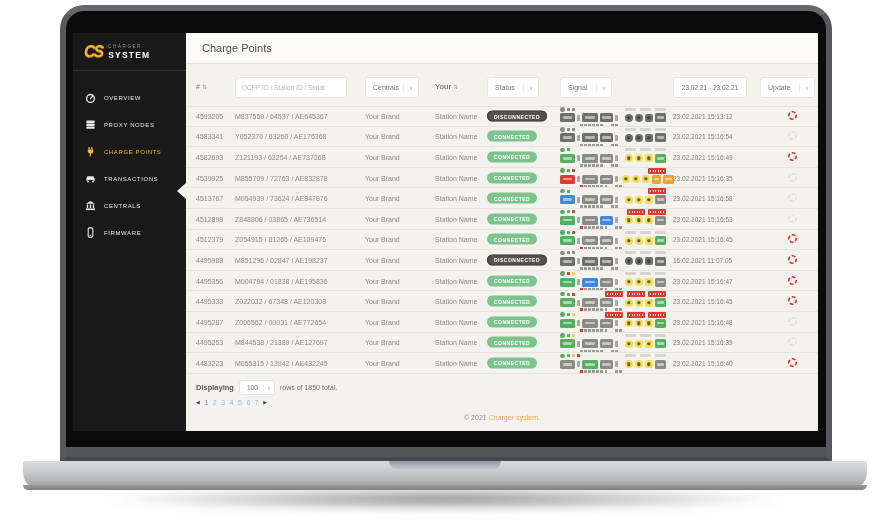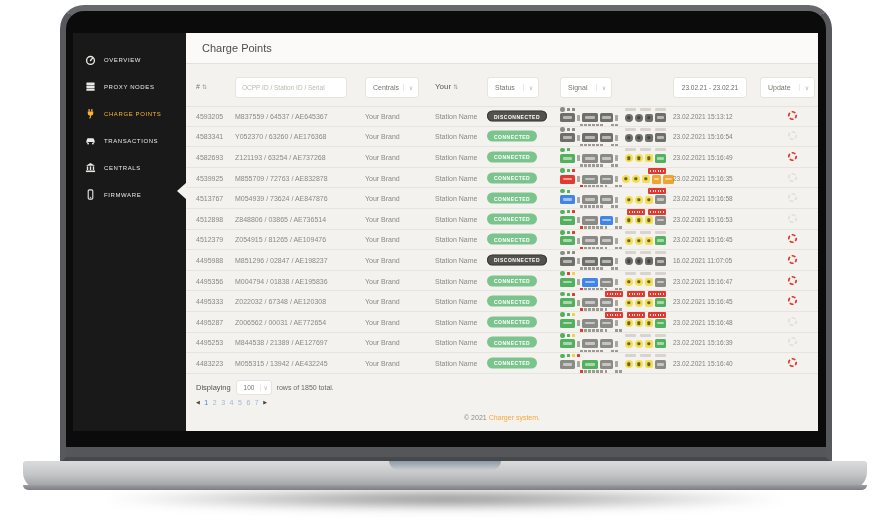--- a/index.html
+++ b/index.html
@@ -110,21 +110,21 @@
   .sicon.yellow::after{background:#6b641f;}
   .sicon.dim{background:#6f6f6a;}
   .sicon.dim::after{background:#45453f;}
   .ssq{width:2.6px;height:2.6px;background:#9c9a93;flex:none;}
   .ssq.red{background:#e03a31;}
   .sgap{width:5px;flex:none;}
 
   
   .table-footer{position:relative;height:58px;}
   .disp-row{position:absolute;left:10px;top:6px;display:flex;align-items:center;gap:5px;}
-  .disp-label{font-size:7.5px;font-weight:normal;color:#55534e;}
+  .disp-label{font-size:7.5px;font-weight:bold;color:#55534e;}
   .mini-dd{width:36px;height:15px;font-size:6.5px;}
   .mini-dd .dd-chev{width:11px;}
   .disp-suffix{font-size:7px;color:#6b6964;}
   .pager{position:absolute;left:10px;top:25px;display:flex;align-items:center;gap:4.5px;}
   .pg-arrow{font-size:5px;color:#45443f;cursor:pointer;line-height:1;}
   .pg-num{font-size:7px;color:var(--page-blue,#9bb8d8);cursor:pointer;}
   .pg-num.active{color:var(--page-active-blue,#4a86c5);}
   .copyright{position:absolute;left:0;top:40px;width:100%;text-align:center;font-size:7px;color:#8d8b86;}
   .brand-link{color:var(--link-orange,#f5a83c);cursor:pointer;}
 </style>
@@ -136,20 +136,27 @@
   <div class="screen">
     <div class="hinge"></div>
   </div>
   <div class="base">
     <div class="base-notch"></div>
     <div class="base-lip"></div>
   </div>
 
   <div class="app">
     <aside class="sidebar">
+      <div class="logo-row">
+        <span class="logo-mark">CS</span>
+        <span class="logo-text">
+          <span class="l1">CHARGER</span>
+          <span class="l2">SYSTEM</span>
+        </span>
+      </div>
       <nav class="nav">
           <div class="nav-item">
             <span><svg viewBox="0 0 24 24" fill="currentColor" width="11" height="11">
                 <circle cx="12" cy="14" r="8.5" fill="none" stroke="currentColor" stroke-width="3"></circle>
                 <path d="M12 14L17 8.5" stroke="currentColor" stroke-width="3" stroke-linecap="round"></path>
               </svg></span>
             <span>OVERVIEW</span>
           </div>
           <div class="nav-item">
             <span><svg viewBox="0 0 24 24" fill="currentColor" width="11" height="11">

